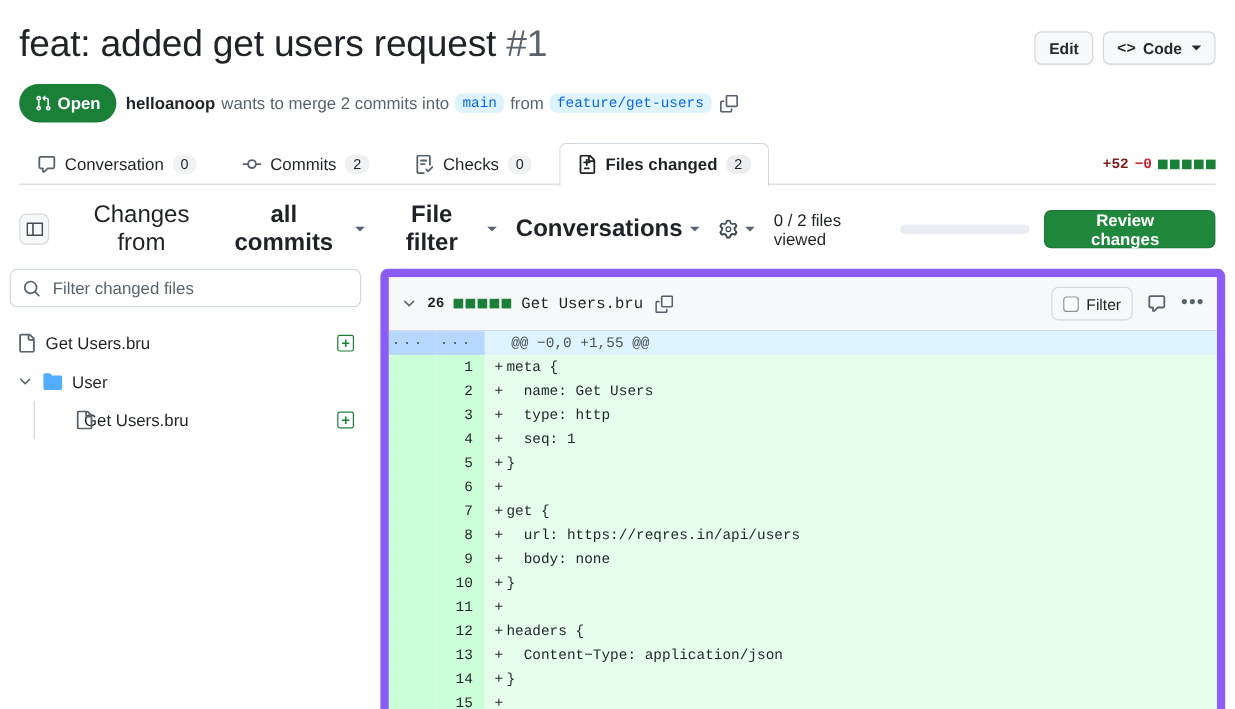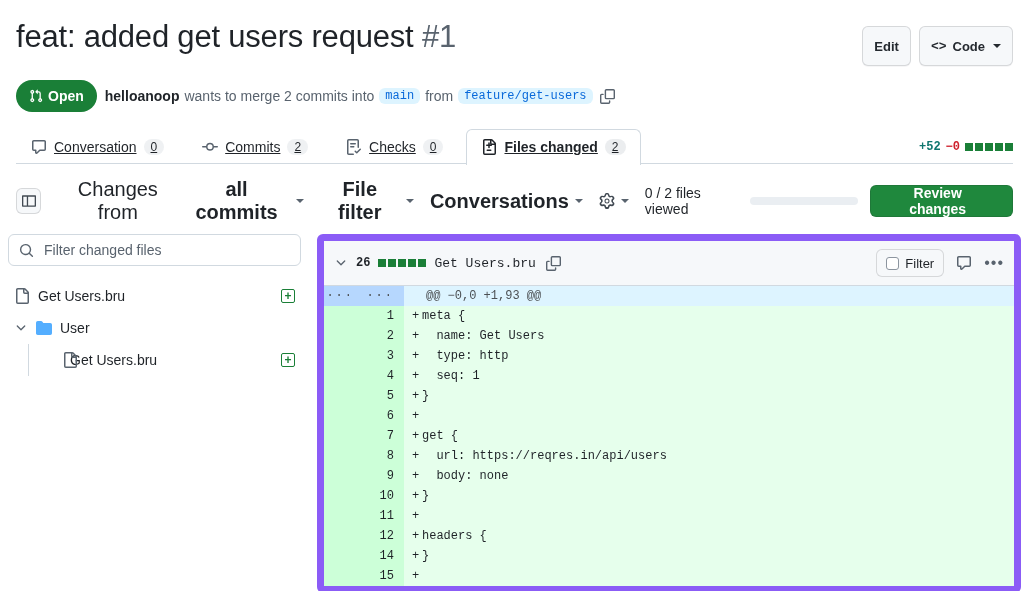--- a/index.html
+++ b/index.html
@@ -17,21 +17,21 @@
   .pr-header { padding: 18px 16px 0 16px; }
   .title-row { display: flex; align-items: flex-start; justify-content: space-between; }
   .pr-title {
     font-size: 31px; line-height: 38px; font-weight: 400;
     letter-spacing: -0.2px; margin: 0;
   }
   .pr-number { color: #59636e; font-weight: 400; }
   .header-actions { display: flex; gap: 8px; padding-top: 8px; }
   .btn {
     display: inline-flex; align-items: center; gap: 6px;
-    height: 40px; padding: 0 11px;
+    height: 28px; padding: 0 11px;
     border: 1px solid rgba(31,35,40,0.15);
     border-radius: 6px; background: #f6f8fa;
     font-size: 13px; font-weight: 600; color: #24292f;
     cursor: pointer; white-space: nowrap;
     box-shadow: 0 1px 0 rgba(31,35,40,0.04);
   }
   .btn .caret {
     width: 0; height: 0; margin-left: 2px;
     border-left: 4px solid transparent; border-right: 4px solid transparent;
     border-top: 4px solid currentColor;
@@ -55,41 +55,41 @@
   .icon-btn { background: none; border: none; padding: 2px; cursor: pointer; color: #59636e; line-height: 0; }
 
   
   .tabs-wrap { margin-top: 16px; padding: 0 16px; position: relative; }
   .tabs { display: flex; align-items: flex-end; gap: 8px; position: relative; z-index: 2; }
   .tab {
     display: inline-flex; align-items: center; gap: 7px;
     padding: 9px 14px 10px 14px; font-size: 14px; color: #1f2328;
     border: 1px solid transparent; border-bottom: none;
     border-radius: 6px 6px 0 0; cursor: pointer; background: transparent;
-    position: relative; top: 1px; text-decoration: underline;
+    position: relative; top: 1px;
   }
   .tab.active {
     background: #fff; border-color: #d1d9e0; font-weight: 600;
   }
   .tab .count {
     background: rgba(175,184,193,0.2); color: #1f2328;
     border-radius: 999px; padding: 1px 7px; font-size: 12px; font-weight: 500;
   }
   .tab.active .count { background: rgba(175,184,193,0.25); }
   .tabs-underline {
     position: absolute; left: 16px; right: 16px; bottom: 0;
     border-bottom: 1px solid #d1d9e0; z-index: 1;
   }
   .diffstat-float {
     position: absolute; right: 16px; bottom: 10px;
     display: flex; align-items: center; gap: 5px;
     font-size: 12px; font-weight: 600; font-family: "Liberation Mono", monospace;
     z-index: 3;
   }
-  .add-count { color: #0f766e; }
+  .add-count { color: #7f1d1d; }
   .del-count { color: #cf222e; }
   .sq { width: 8px; height: 8px; display: inline-block; }
   .sq.green { background: #1a7f37; }
 
   
   .toolbar {
     display: flex; align-items: center; gap: 16px;
     padding: 14px 16px 10px 16px;
   }
   .tb-item {
@@ -407,21 +407,21 @@
           </button>
           <span class="kebab">•••</span>
         </div>
       </div>
 
       <table class="diff">
         <tbody>
           <tr class="hunk">
             <td class="ln">···</td>
             <td class="ln">···</td>
-            <td class="code">@@ −0,0 +1,93 @@</td>
+            <td class="code">@@ −0,0 +1,55 @@</td>
           </tr>
           <tr class="add">
               <td class="ln"></td>
               <td class="ln">1</td>
               <td class="code"><span class="sign">+</span><span>meta {</span></td>
             </tr>
           <tr class="add">
               <td class="ln"></td>
               <td class="ln">2</td>
               <td class="code"><span class="sign">+</span><span>  name: Get Users</span></td>
@@ -471,20 +471,25 @@
               <td class="ln">11</td>
               <td class="code"><span class="sign">+</span><span></span></td>
             </tr>
           <tr class="add">
               <td class="ln"></td>
               <td class="ln">12</td>
               <td class="code"><span class="sign">+</span><span>headers {</span></td>
             </tr>
           <tr class="add">
               <td class="ln"></td>
+              <td class="ln">13</td>
+              <td class="code"><span class="sign">+</span><span>  Content−Type: application/json</span></td>
+            </tr>
+          <tr class="add">
+              <td class="ln"></td>
               <td class="ln">14</td>
               <td class="code"><span class="sign">+</span><span>}</span></td>
             </tr>
           <tr class="add">
               <td class="ln"></td>
               <td class="ln">15</td>
               <td class="code"><span class="sign">+</span><span></span></td>
             </tr>
         </tbody>
       </table>

